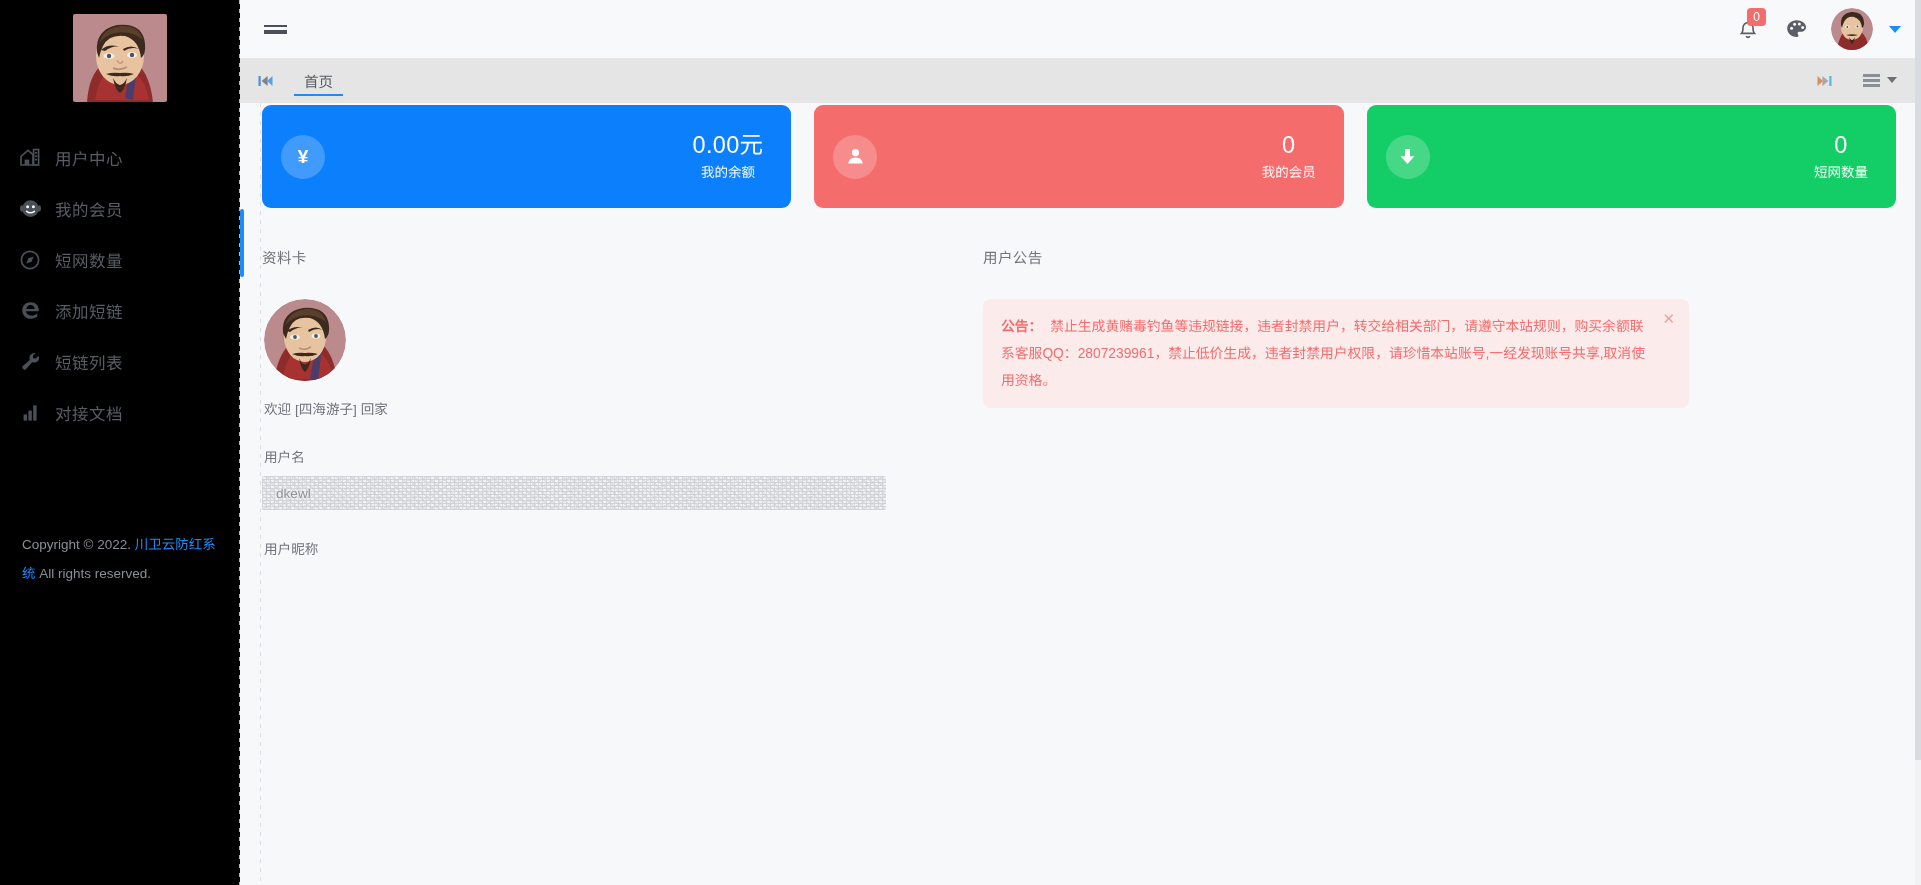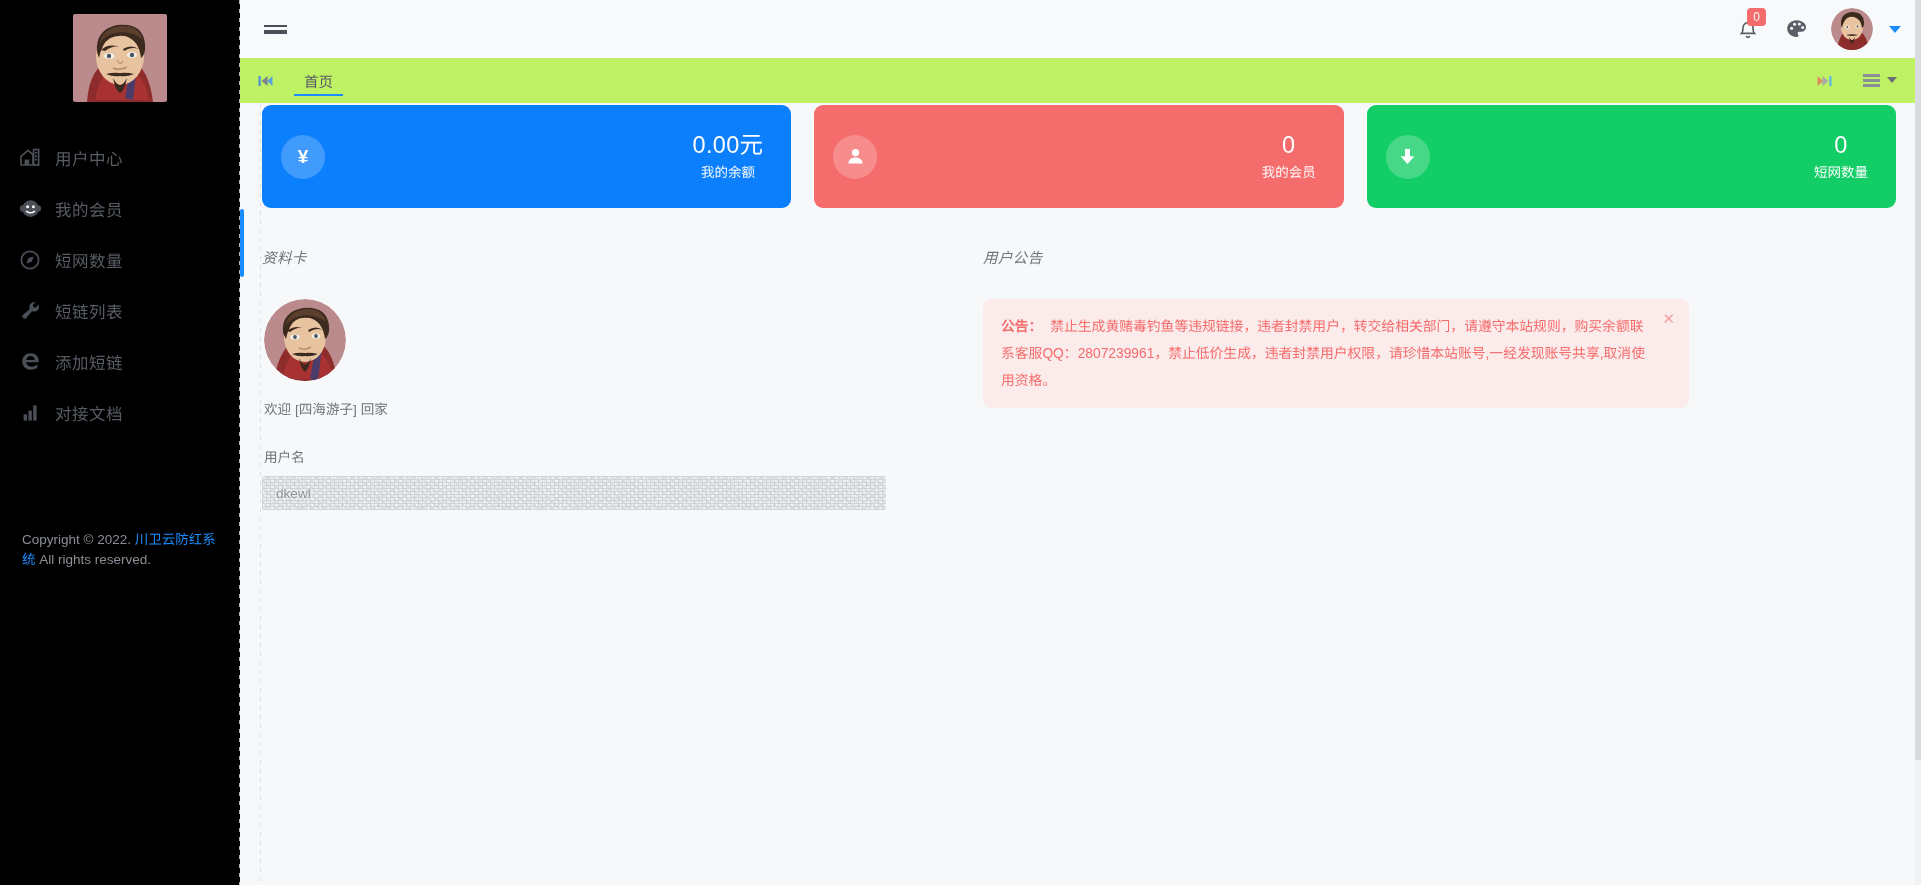--- a/index.html
+++ b/index.html
@@ -65,21 +65,21 @@
     font-size: 16.5px;
     letter-spacing: .5px;
     color: #585c64;
     white-space: nowrap;
   }
 
   .copyright {
     margin-top: 92px;
     padding: 0 22px 0 22px;
     font-size: 13.5px;
-    line-height: 20px;
+    line-height: 29px;
     color: #8a8e96;
   }
   .copyright a { color: #1a8cff; text-decoration: none; }
 
   
   .side-divider {
     position: absolute;
     left: 239px; top: 0;
     width: 1px; height: 885px;
     background-image: linear-gradient(to bottom, #d6d9de 50%, rgba(255,255,255,0) 0%);
@@ -167,21 +167,21 @@
     margin-left: -6px;
   }
 
   
   .tabbar {
     height: 45px;
     flex: 0 0 45px;
     display: flex;
     align-items: stretch;
     justify-content: space-between;
-    background: #bef264;
+    background: #e5e5e5;
     padding: 0 20px 0 0;
   }
   .tab-left, .tab-right { display: flex; align-items: center; }
   .tab-left { padding-left: 8px; gap: 6px; }
   .tab-right { gap: 22px; padding-right: 4px; }
   .arrow-btn {
     width: 34px; height: 45px;
     display: flex; align-items: center; justify-content: center;
     cursor: pointer;
     color: #8a8e96;
@@ -286,21 +286,20 @@
     margin-top: 38px;
   }
   .panel-left { width: 690px; flex: 0 0 690px; }
   .panel-right { flex: 1 1 auto; padding-left: 31px; min-width: 0; }
 
   .panel-title {
     font-size: 14.5px;
     color: #70747c;
     letter-spacing: .4px;
     margin-bottom: 32px;
-    font-style: italic;
   }
 
   .profile-avatar {
     width: 82px; height: 82px;
     border-radius: 50%;
     overflow: hidden;
     margin-left: 2px;
   }
   .welcome {
     margin-top: 17px;
@@ -455,33 +454,33 @@
             <circle cx="10" cy="10" r="8.6" fill="none" stroke="currentColor" stroke-width="1.7"></circle>
             <path d="M13.6 6.4 L8.3 8.3 L6.4 13.6 L11.7 11.7 Z" fill="currentColor"></path>
           </svg>
         </span>
         <span class="nav-label">短网数量</span>
       </a>
 
       <a class="nav-item">
         <span class="nav-icon">
           <svg width="19" height="19" viewBox="0 0 19 19" fill="currentColor">
-            <path d="M13.2 1.2 C10.5 1.2 8.4 3.3 8.4 6 C8.4 6.7 8.5 7.3 8.8 7.9 L1.8 14.1 C1.1 14.7 1.1 15.8 1.8 16.5 L2.5 17.2 C3.2 17.9 4.3 17.9 4.9 17.2 L11.1 10.2 C11.7 10.5 12.4 10.6 13.2 10.6 C15.8 10.6 18 8.6 18 5.9 C18 5.1 17.8 4.4 17.5 3.8 L14.7 6.5 L12.2 6.2 L11.9 3.7 L14.7 1 C14.2 1 13.7 1.2 13.2 1.2 Z"></path>
+            <path d="M9.6 1.3 C4.9 1.3 1.3 4.7 1.3 9.4 C1.3 14.2 5.1 17.7 10 17.7 C12.6 17.7 14.8 16.8 16.3 15.5 L16.3 12.2 C14.8 13.8 12.9 14.7 10.6 14.7 C7.6 14.7 5.3 13 5 10.3 L17.5 10.3 C17.6 9.8 17.7 9.3 17.7 8.7 C17.7 4.6 14.5 1.3 9.6 1.3 Z M5.2 7.9 C5.7 5.6 7.4 4.1 9.6 4.1 C11.9 4.1 13.5 5.6 13.8 7.9 Z"></path>
           </svg>
         </span>
-        <span class="nav-label">短链列表</span>
+        <span class="nav-label">添加短链</span>
       </a>
 
       <a class="nav-item">
         <span class="nav-icon">
           <svg width="19" height="19" viewBox="0 0 19 19" fill="currentColor">
-            <path d="M9.6 1.3 C4.9 1.3 1.3 4.7 1.3 9.4 C1.3 14.2 5.1 17.7 10 17.7 C12.6 17.7 14.8 16.8 16.3 15.5 L16.3 12.2 C14.8 13.8 12.9 14.7 10.6 14.7 C7.6 14.7 5.3 13 5 10.3 L17.5 10.3 C17.6 9.8 17.7 9.3 17.7 8.7 C17.7 4.6 14.5 1.3 9.6 1.3 Z M5.2 7.9 C5.7 5.6 7.4 4.1 9.6 4.1 C11.9 4.1 13.5 5.6 13.8 7.9 Z"></path>
+            <path d="M13.2 1.2 C10.5 1.2 8.4 3.3 8.4 6 C8.4 6.7 8.5 7.3 8.8 7.9 L1.8 14.1 C1.1 14.7 1.1 15.8 1.8 16.5 L2.5 17.2 C3.2 17.9 4.3 17.9 4.9 17.2 L11.1 10.2 C11.7 10.5 12.4 10.6 13.2 10.6 C15.8 10.6 18 8.6 18 5.9 C18 5.1 17.8 4.4 17.5 3.8 L14.7 6.5 L12.2 6.2 L11.9 3.7 L14.7 1 C14.2 1 13.7 1.2 13.2 1.2 Z"></path>
           </svg>
         </span>
-        <span class="nav-label">添加短链</span>
+        <span class="nav-label">短链列表</span>
       </a>
 
       <a class="nav-item">
         <span class="nav-icon">
           <svg width="19" height="18" viewBox="0 0 19 18" fill="currentColor">
             <path d="M2.6 10.4 L6 10.4 L6 16.6 L2.6 16.6 Z"></path>
             <path d="M7.4 6.6 L10.8 6.6 L10.8 16.6 L7.4 16.6 Z"></path>
             <path d="M12.2 1.4 L15.6 1.4 L15.6 16.6 L12.2 16.6 Z"></path>
           </svg>
         </span>
@@ -649,20 +648,21 @@
           <div class="welcome">欢迎 [四海游子] 回家</div>
 
           <div class="field">
             <div class="field-label">用户名</div>
             <div class="field-input">
               <span class="field-value">dkewl</span>
             </div>
           </div>
 
           <div class="field">
+            <div class="field-label">用户昵称</div>
           </div>
         </div>
 
         <div class="panel-right">
           <div class="panel-title">用户公告</div>
 
           <div class="alert">
             <b>公告：</b><span> 禁止生成黄赌毒钓鱼等违规链接，违者封禁用户，转交给相关部门，请遵守本站规则，购买余额联系客服QQ：2807239961，禁止低价生成，违者封禁用户权限，请珍惜本站账号,一经发现账号共享,取消使用资格。</span>
             <span class="alert-close">✕</span>
           </div>

